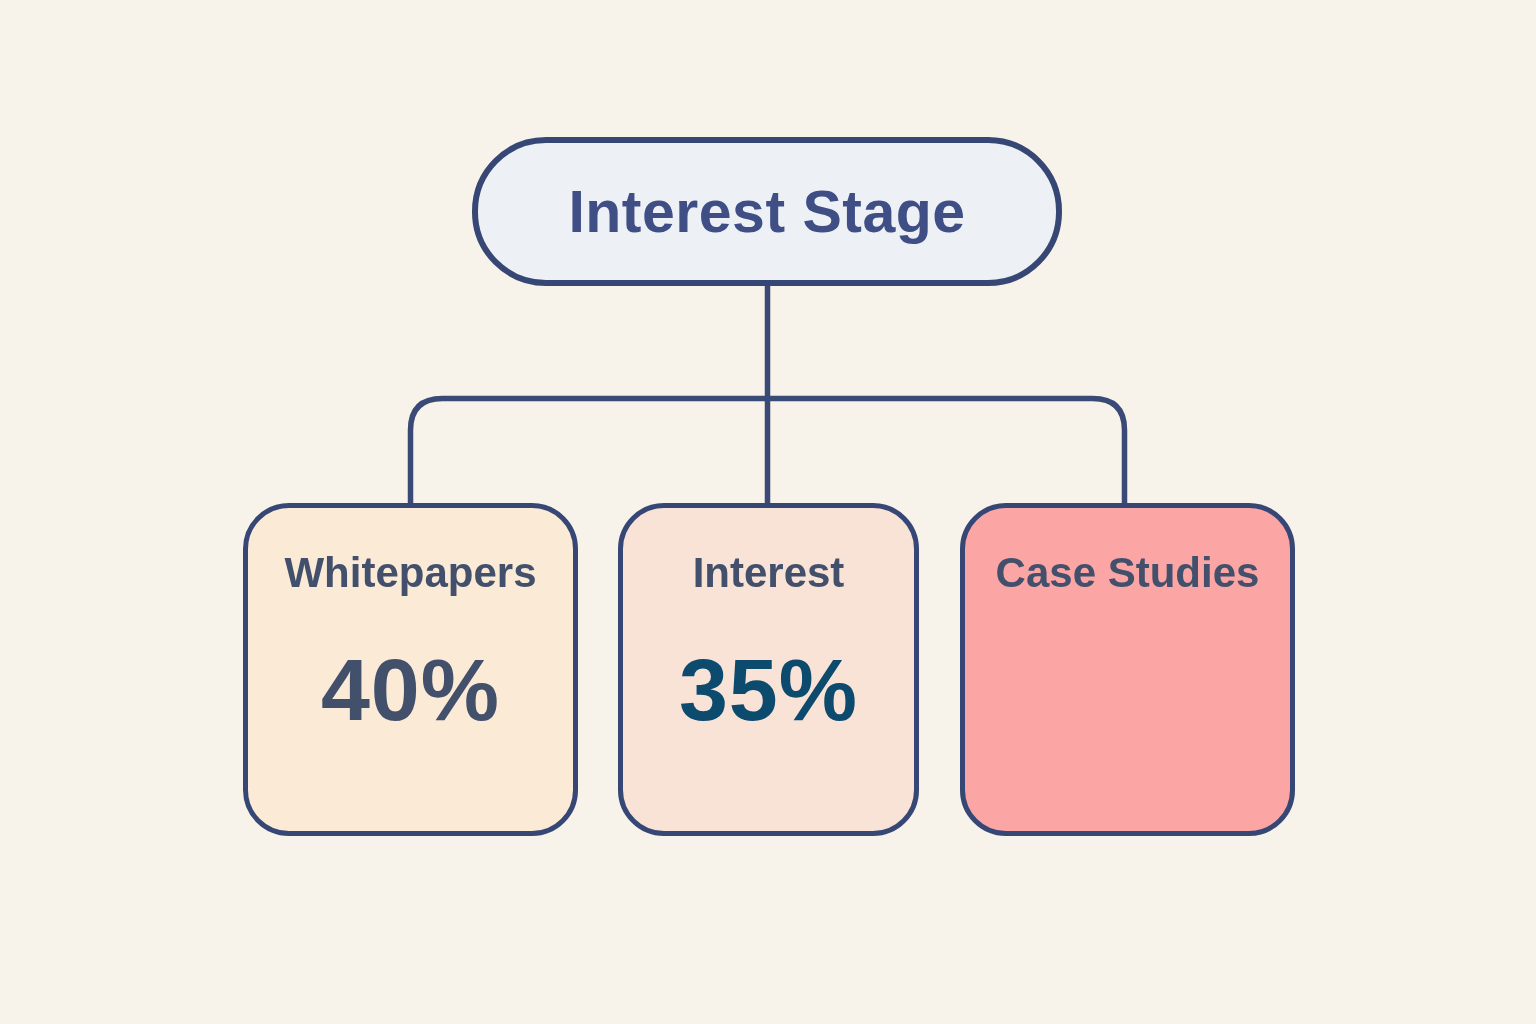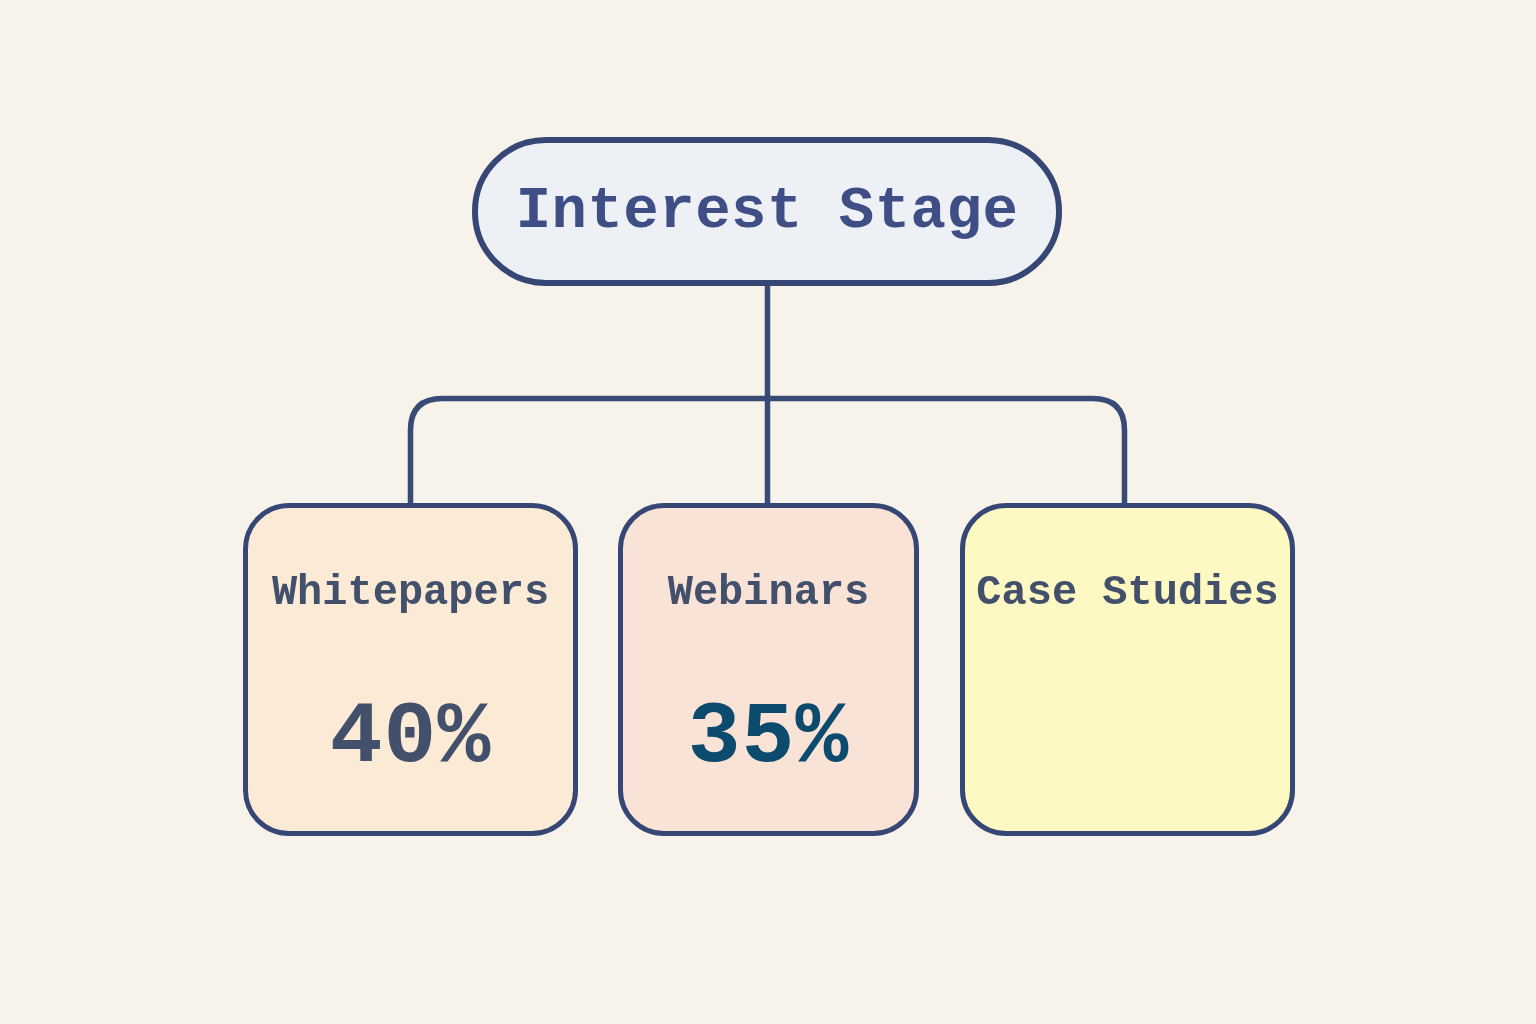--- a/index.html
+++ b/index.html
@@ -39,60 +39,60 @@
   .root-node .title {
     font-size: 59px;
     font-weight: 700;
     letter-spacing: 0.5px;
   }
   .stage-node {
     top: 503px;
     height: 333px;
     border: 5px solid #364775;
     border-radius: 46px;
-    padding-top: 64px;
+    padding-top: 44px;
   }
   .stage-node.n0 { left: 243px; width: 335px; }
   .stage-node.n1 { left: 618px; width: 301px; }
   .stage-node.n2 { left: 960px; width: 335px; }
   .stage-label {
     font-size: 42px;
     font-weight: 600;
     line-height: 1;
     white-space: nowrap;
   }
   .stage-value {
     font-size: 88px;
     font-weight: 700;
     line-height: 1;
-    margin-top: 80px;
+    margin-top: 52px;
     letter-spacing: 1px;
   }
 </style>
 </head>
 <body>
 
-<div class="canvas" style="background: rgb(248, 243, 234); font-family: Liberation Mono, monospace;">
+<div class="canvas" style="background: rgb(248, 243, 234);">
 
   <svg class="connectors" viewBox="0 0 1536 1024" aria-hidden="true">
     <path d="M 767.5 284 L 767.5 505" fill="none" stroke-width="5.5" stroke="#3a4a76"></path>
     <path d="M 410.5 505 L 410.5 430 Q 410.5 398.5 442.5 398.5 L 1092.5 398.5 Q 1124.5 398.5 1124.5 430 L 1124.5 505" fill="none" stroke-width="5.5" stroke="#3a4a76"></path>
   </svg>
 
   <div class="node root-node" style="background: rgb(237, 240, 245);">
     <span class="title" style="color: rgb(63, 79, 133);">Interest Stage</span>
   </div>
 
   <div class="node stage-node n0" style="background: rgb(251, 234, 214);">
     <span class="stage-label" style="color: rgb(66, 80, 107);">Whitepapers</span>
     <span class="stage-value" style="color: rgb(66, 80, 107);">40%</span>
   </div>
 
   <div class="node stage-node n1" style="background: rgb(249, 226, 214);">
-    <span class="stage-label" style="color: rgb(66, 80, 107);">Webinars</span>
+    <span class="stage-label" style="color: rgb(66, 80, 107);">Interest</span>
     <span class="stage-value" style="color: #0c4a6e;">35%</span>
   </div>
 
-  <div class="node stage-node n2" style="background: #fef9c3;">
+  <div class="node stage-node n2" style="background: #fca5a5;">
     <span class="stage-label" style="color: rgb(66, 80, 107);">Case Studies</span>
   </div>
 
 </div>
 
 </body></html>

